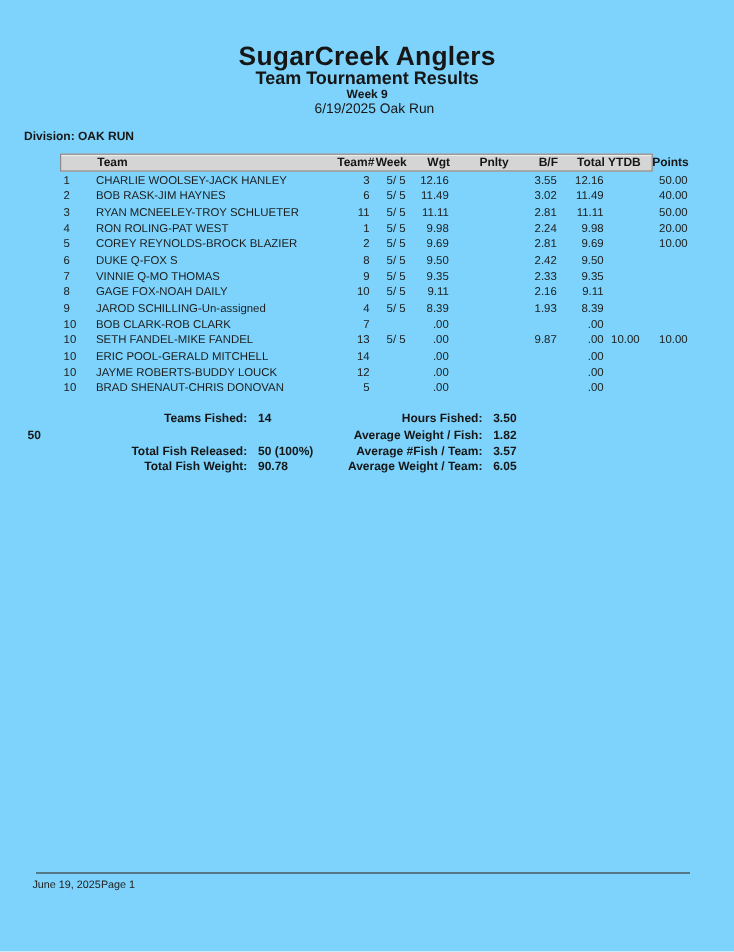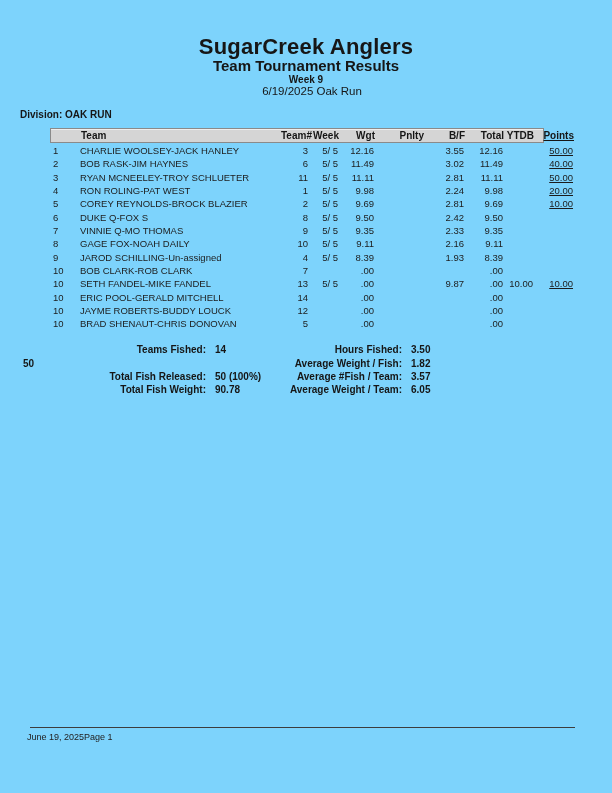--- a/index.html
+++ b/index.html
@@ -23,21 +23,21 @@
     border:1px solid #8a8a8a;box-sizing:border-box;
     box-shadow:inset 0 1px 0 #eeeeee;
     font-weight:bold;font-size:10px;
   }
   .tbody{margin-top:1px;}
   .trow{height:13.35px;align-items:center;font-size:9.5px;color:#1c1c1c;}
   .cell{white-space:nowrap;line-height:1;}
   .c-place{text-align:left;padding-left:3px;}
   .c-team{text-align:left;padding-left:2px;}
   .c-team_num,.c-fish,.c-wgt,.c-pnlty,.c-bf,.c-total,.c-ytdb,.c-points{text-align:right;}
-  .c-points{padding-right:4px;text-decoration:underline;}
+  .c-points{padding-right:4px;}
   
   .summary{position:absolute;top:343px;left:0;width:612px;font-size:10px;font-weight:bold;}
   .sum-col{position:absolute;top:0;}
   .sum-left{left:14px;}
   .sum-right{left:240px;}
   .s-row{display:flex;height:13.4px;align-items:center;}
   .sum-left .s-label{width:192px;text-align:right;}
   .sum-right .s-label{width:162px;text-align:right;}
   .s-value{margin-left:9px;text-align:left;white-space:nowrap;}
   

